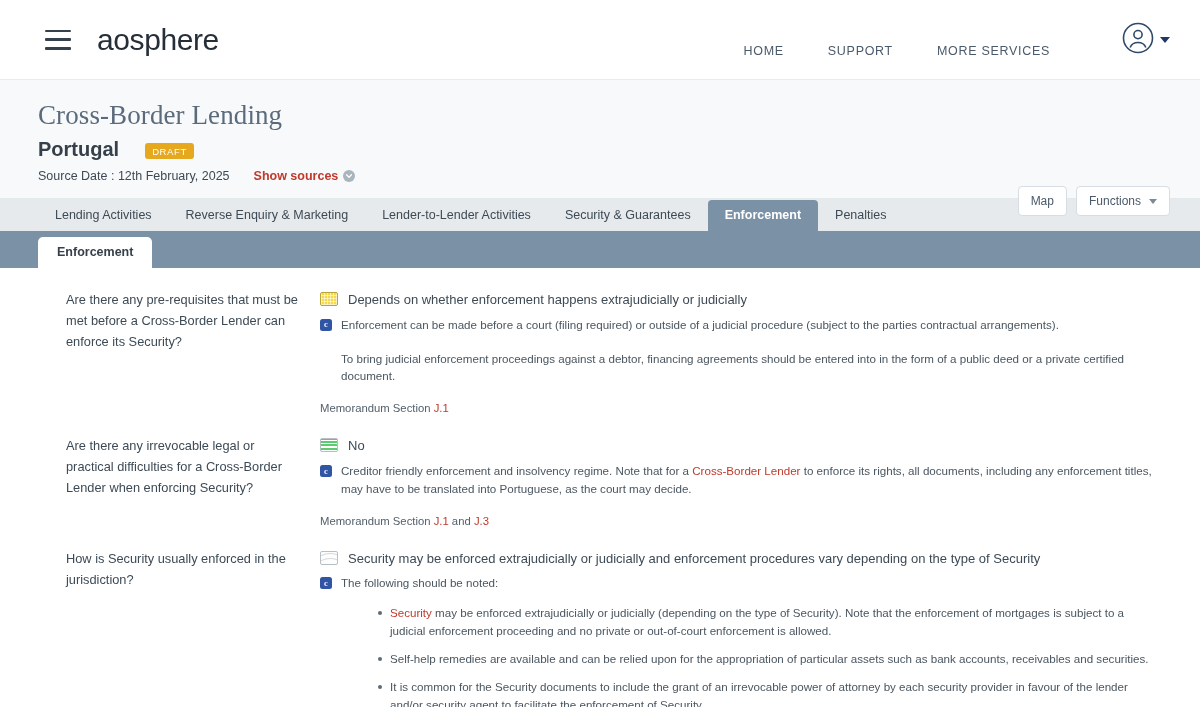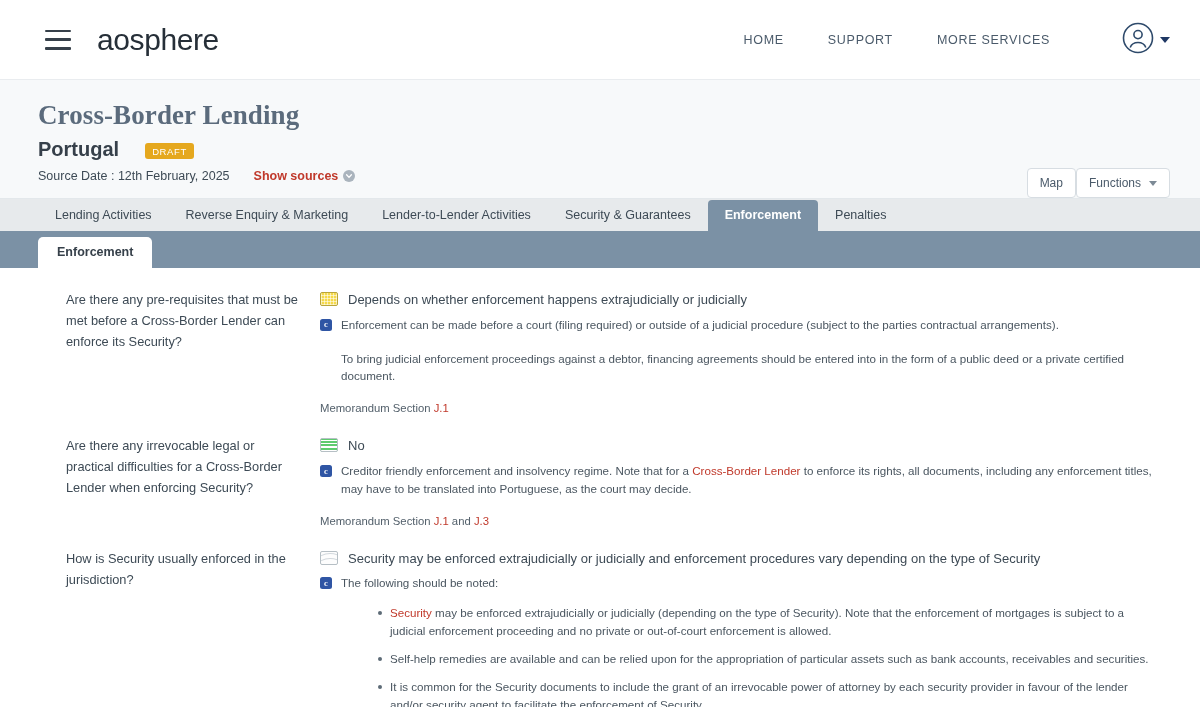--- a/index.html
+++ b/index.html
@@ -34,21 +34,21 @@
   .brand {
     font-size: 30px;
     font-weight: 400;
     letter-spacing: -0.4px;
     color: #262f38;
     font-family: "Liberation Sans", sans-serif;
   }
   .top-nav {
     margin-left: auto;
     display: flex;
-    align-items: center;
+    align-items: flex-end;
     gap: 44px;
   }
   .top-nav a {
     font-size: 12.5px;
     letter-spacing: 0.7px;
     color: #4a5a6a;
     text-decoration: none;
     font-weight: 400;
   }
   .avatar-wrap {
@@ -68,21 +68,21 @@
     background: #f7f9fa;
     padding: 20px 30px 16px 38px;
     position: relative;
     border-bottom: 1px solid #e3e8eb;
     height: 119px;
   }
   .doc-title {
     font-family: "Liberation Serif", serif;
     font-size: 27px;
     color: #5b6b7c;
-    font-weight: 700;
+    font-weight: 400;
     margin: 0 0 7px 0;
     letter-spacing: 0.1px;
   }
   .country-row {
     display: flex; align-items: center; gap: 26px;
     margin-bottom: 8px;
   }
   .country-name {
     font-size: 20px;
     font-weight: bold;
@@ -113,22 +113,22 @@
   }
   .chev-circle {
     width: 12px; height: 12px; border-radius: 50%;
     background: #aab4bd;
     display: inline-flex; align-items: center; justify-content: center;
   }
   .chev-circle svg { display: block; }
 
   .title-actions {
     position: absolute;
-    right: 30px; top: 88px;
-    display: flex; 
+    right: 30px; top: 106px;
+    display: flex; gap: 9px;
   }
   .btn {
     background: #ffffff;
     border: 1px solid #d7dde2;
     border-radius: 4px;
     font-size: 12px;
     color: #4a5a6a;
     padding: 7px 12px;
     cursor: pointer;
     display: flex; align-items: center; gap: 8px;

